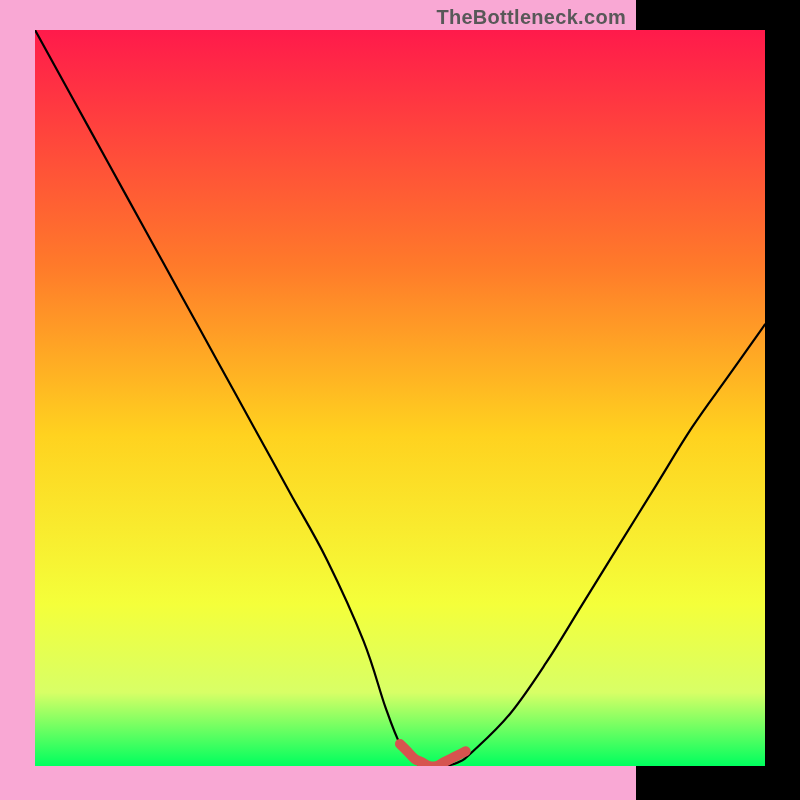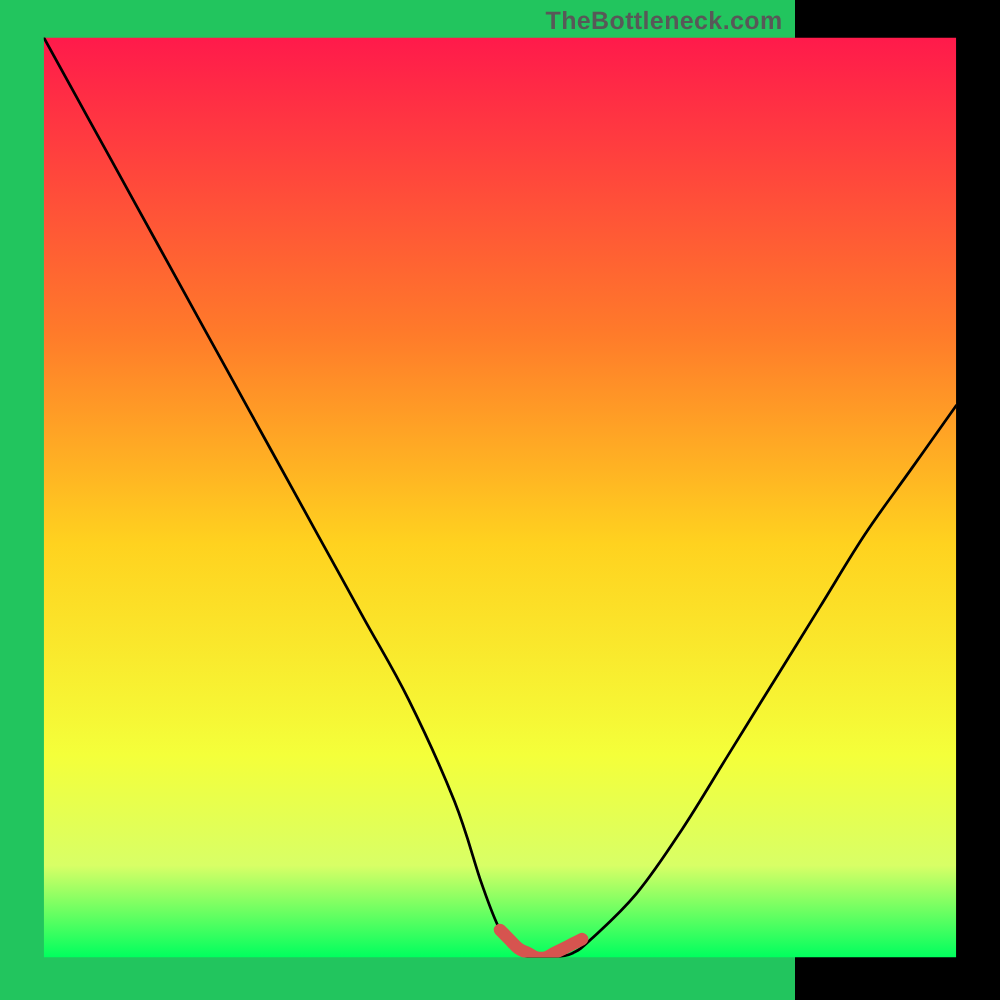--- a/index.html
+++ b/index.html
@@ -8,21 +8,21 @@
     width: 800px;
     height: 800px;
     background: #000;
     font-family: Arial, Helvetica, sans-serif;
     overflow: hidden;
   }
   .frame {
     position: relative;
     width: 636px;
     height: 800px;
-    background: #22c55e;
+    background: #f9a8d4;
   }
   .watermark {
     position: absolute;
     top: 6px;
     right: 10px;
     color: #585858;
     font-size: 20px;
     font-weight: bold;
     letter-spacing: 0.3px;
     user-select: none;

